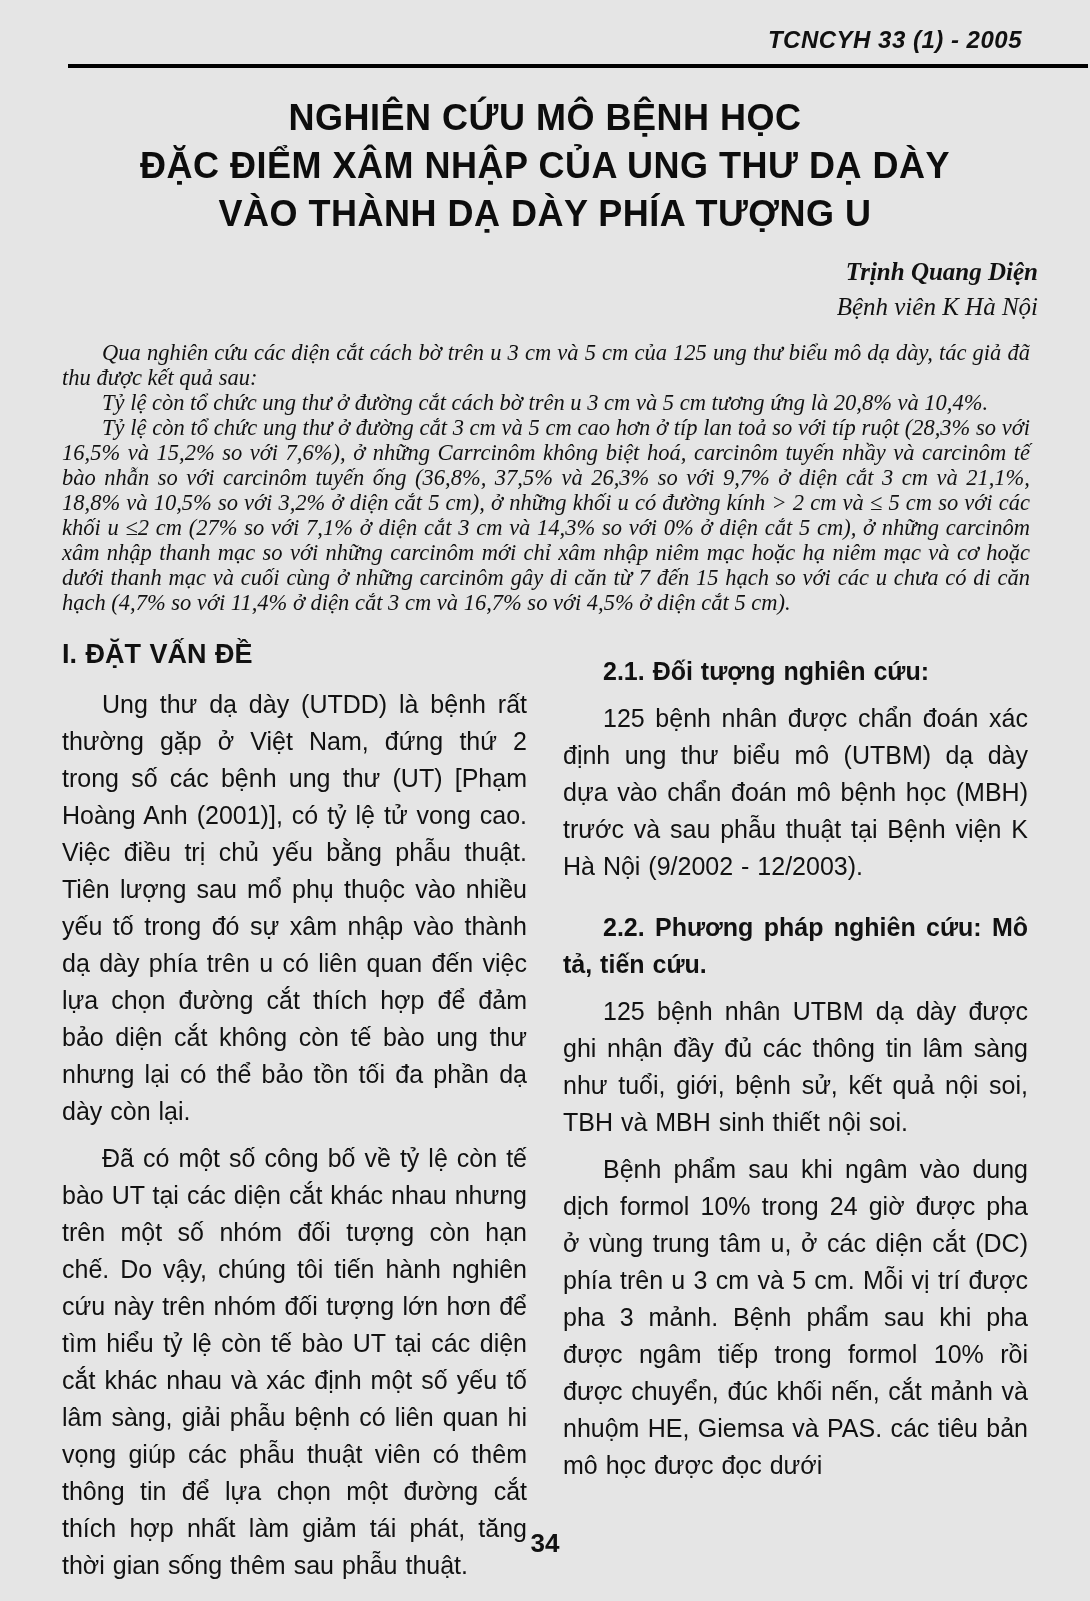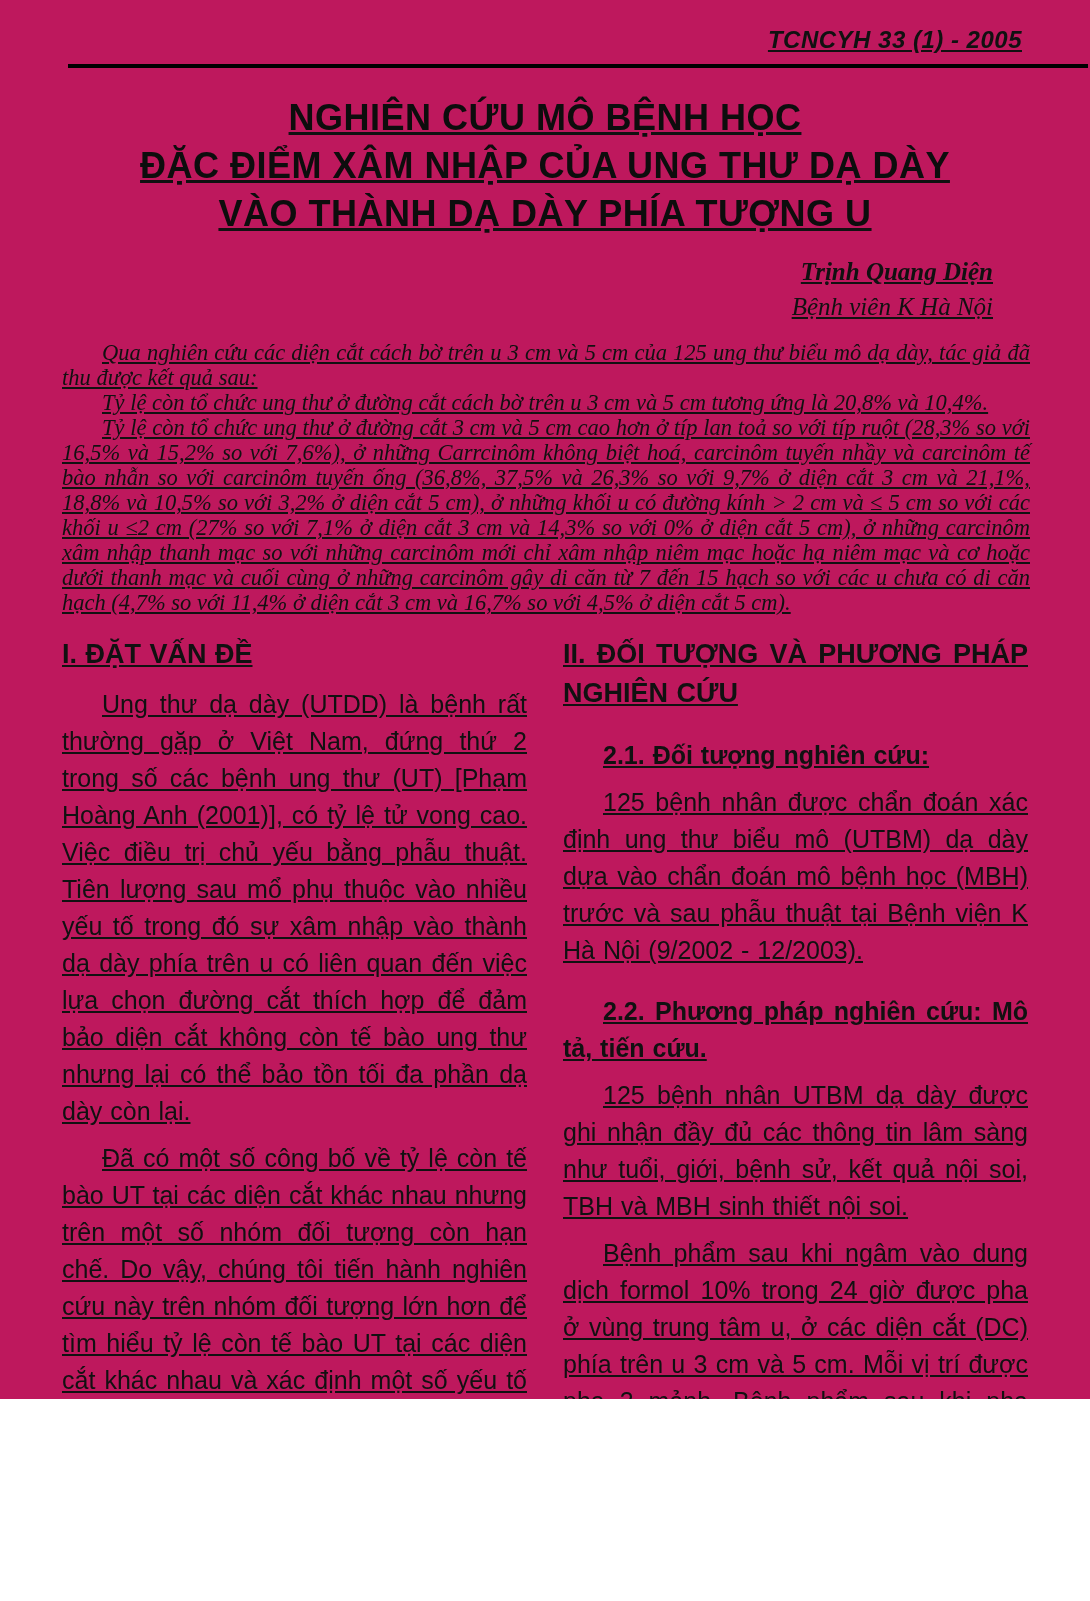--- a/index.html
+++ b/index.html
@@ -1,24 +1,23 @@
 <!DOCTYPE html>
 <html><head>
 <meta charset="utf-8">
 <style>
   html, body { margin: 0; padding: 0; background: #ffffff; }
   .page {
     position: relative;
     width: 1090px;
-    height: 1399px;
-    background: #be185d;
+    height: 1601px;
+    background: #e5e5e5;
     color: #111111;
     overflow: hidden;
     font-family: "Liberation Sans", "DejaVu Sans", sans-serif;
-    text-decoration: underline;
   }
   .journal-header {
     padding: 26px 68px 0 0;
     text-align: right;
     font-family: "Liberation Sans", "DejaVu Sans", sans-serif;
     font-style: italic;
     font-weight: bold;
     font-size: 24px;
     letter-spacing: 0.5px;
   }
@@ -31,21 +30,21 @@
     margin: 26px 0 0 0;
     text-align: center;
     font-weight: bold;
     font-size: 36px;
     line-height: 48px;
     letter-spacing: 0.5px;
     color: #0d0d0d;
   }
   .author-block {
     margin-top: 16px;
-    padding-right: 97px;
+    padding-right: 52px;
     text-align: right;
     font-family: "Liberation Serif", "DejaVu Serif", serif;
     font-style: italic;
     font-size: 25px;
     line-height: 35px;
     margin-left: 28px;
   }
   .author-name { font-weight: bold; }
   .abstract {
     margin: 16px 60px 0 62px;
@@ -120,21 +119,20 @@
 
   <div class="columns">
 
     <div class="col">
       <h2>I. ĐẶT VẤN ĐỀ</h2>
       <p>Ung thư dạ dày (UTDD) là bệnh rất thường gặp ở Việt Nam, đứng thứ 2 trong số các bệnh ung thư (UT) [Phạm Hoàng Anh (2001)], có tỷ lệ tử vong cao. Việc điều trị chủ yếu bằng phẫu thuật. Tiên lượng sau mổ phụ thuộc vào nhiều yếu tố trong đó sự xâm nhập vào thành dạ dày phía trên u có liên quan đến việc lựa chọn đường cắt thích hợp để đảm bảo diện cắt không còn tế bào ung thư nhưng lại có thể bảo tồn tối đa phần dạ dày còn lại.</p>
       <p>Đã có một số công bố về tỷ lệ còn tế bào UT tại các diện cắt khác nhau nhưng trên một số nhóm đối tượng còn hạn chế. Do vậy, chúng tôi tiến hành nghiên cứu này trên nhóm đối tượng lớn hơn để tìm hiểu tỷ lệ còn tế bào UT tại các diện cắt khác nhau và xác định một số yếu tố lâm sàng, giải phẫu bệnh có liên quan hi vọng giúp các phẫu thuật viên có thêm thông tin để lựa chọn một đường cắt thích hợp nhất làm giảm tái phát, tăng thời gian sống thêm sau phẫu thuật.</p>
     </div>
 
     <div class="col">
-      <h2>II. ĐỐI TƯỢNG VÀ PHƯƠNG PHÁP NGHIÊN CỨU</h2>
       <div class="subheading">2.1. Đối tượng nghiên cứu:</div>
       <p>125 bệnh nhân được chẩn đoán xác định ung thư biểu mô (UTBM) dạ dày dựa vào chẩn đoán mô bệnh học (MBH) trước và sau phẫu thuật tại Bệnh viện K Hà Nội (9/2002 - 12/2003).</p>
       <div class="subheading">2.2. Phương pháp nghiên cứu: Mô tả, tiến cứu.</div>
       <p>125 bệnh nhân UTBM dạ dày được ghi nhận đầy đủ các thông tin lâm sàng như tuổi, giới, bệnh sử, kết quả nội soi, TBH và MBH sinh thiết nội soi.</p>
       <p>Bệnh phẩm sau khi ngâm vào dung dịch formol 10% trong 24 giờ được pha ở vùng trung tâm u, ở các diện cắt (DC) phía trên u 3 cm và 5 cm. Mỗi vị trí được pha 3 mảnh. Bệnh phẩm sau khi pha được ngâm tiếp trong formol 10% rồi được chuyển, đúc khối nến, cắt mảnh và nhuộm HE, Giemsa và PAS. các tiêu bản mô học được đọc dưới</p>
     </div>
 
   </div>
 
   <div class="page-number">34</div>

